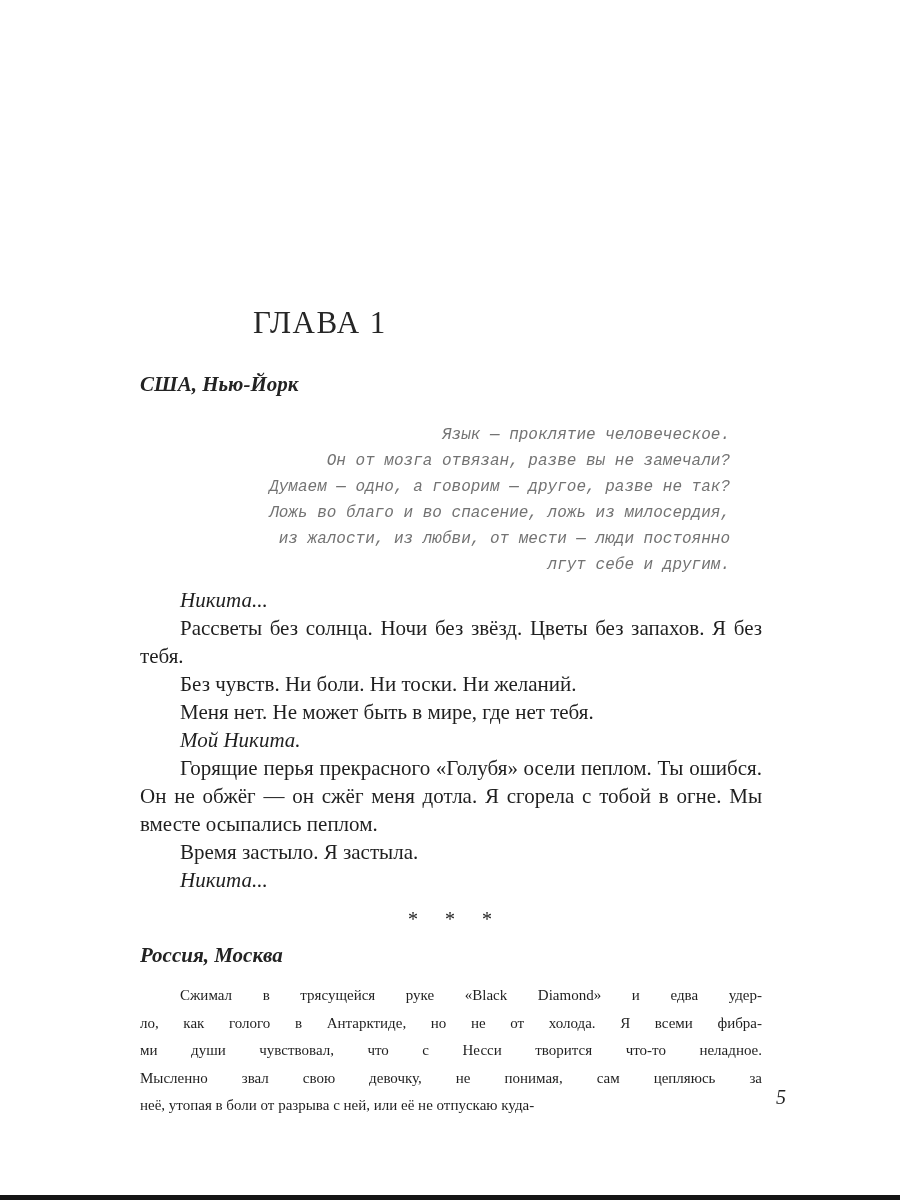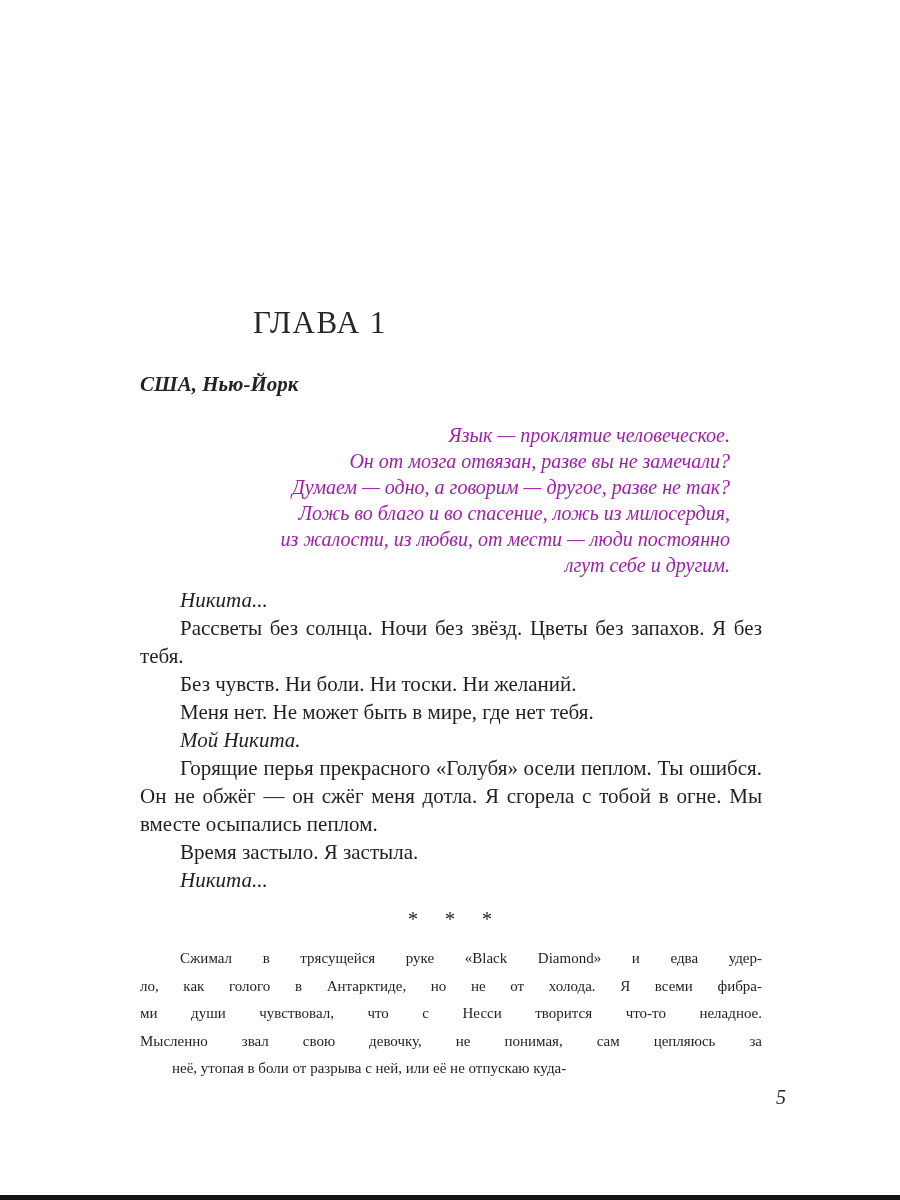--- a/index.html
+++ b/index.html
@@ -37,26 +37,27 @@
   .loc-heading {
     font-size: 21px;
     font-weight: bold;
     font-style: italic;
     text-align: left;
     color: #232323;
     margin: 32px 32px 0 0;
     line-height: 1.2;
   }
   .epigraph {
-    font-size: 20px;
+    font-size: 16px;
     font-style: italic;
     text-align: right;
     line-height: 26px;
     margin: 25px 32px 0 0;
-    color: #a21caf;
+    color: #737373;
+    font-family: Liberation Mono, monospace;
   }
   .body-text {
     margin-top: 8px;
     font-size: 21px;
     line-height: 28px;
   }
   .para {
     margin: 0;
     text-indent: 40px;
     text-align: justify;
@@ -83,21 +84,20 @@
   .closing .cline {
     text-align: justify;
     text-align-last: justify;
   }
   .closing .cline.first {
     text-indent: 40px;
   }
   .closing .cline.last {
     text-align: right;
     text-align-last: left;
-    margin-left: 32px;
   }
   .page-number {
     position: absolute;
     left: 776px;
     top: 1086px;
     font-size: 20px;
     font-style: italic;
     color: #222222;
   }
   .bottom-edge {
@@ -135,20 +135,21 @@
       <p class="para">Без чувств. Ни боли. Ни тоски. Ни желаний.</p>
       <p class="para">Меня нет. Не может быть в мире, где нет тебя.</p>
       <p class="para italic">Мой Никита.</p>
       <p class="para">Горящие перья прекрасного «Голубя» осели пеплом. Ты ошибся. Он не обжёг — он сжёг меня дотла. Я сгорела с тобой в огне. Мы вместе осыпались пеплом.</p>
       <p class="para">Время застыло. Я застыла.</p>
       <p class="para italic">Никита...</p>
     </div>
 
     <div class="separator">* * *</div>
 
+    <div class="loc-heading loc-heading-2">Россия, Москва</div>
 
     <div class="body-text closing">
       <div class="cline first">Сжимал в трясущейся руке «Black Diamond» и едва удер-</div>
       <div class="cline">ло, как голого в Антарктиде, но не от холода. Я всеми фибра-</div>
       <div class="cline">ми души чувствовал, что с Несси творится что-то неладное.</div>
       <div class="cline">Мысленно звал свою девочку, не понимая, сам цепляюсь за</div>
       <div class="cline last">неё, утопая в боли от разрыва с ней, или её не отпускаю куда-</div>
     </div>
 
   </div>

